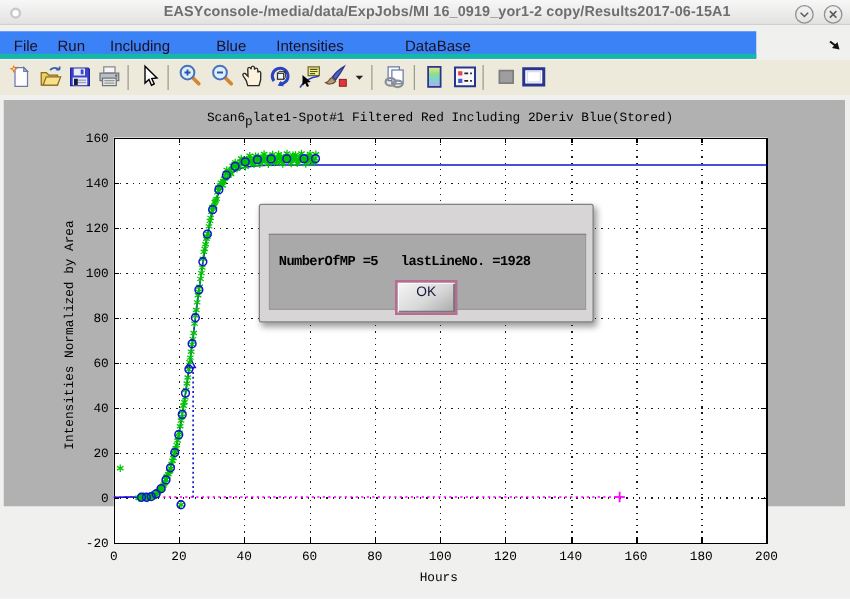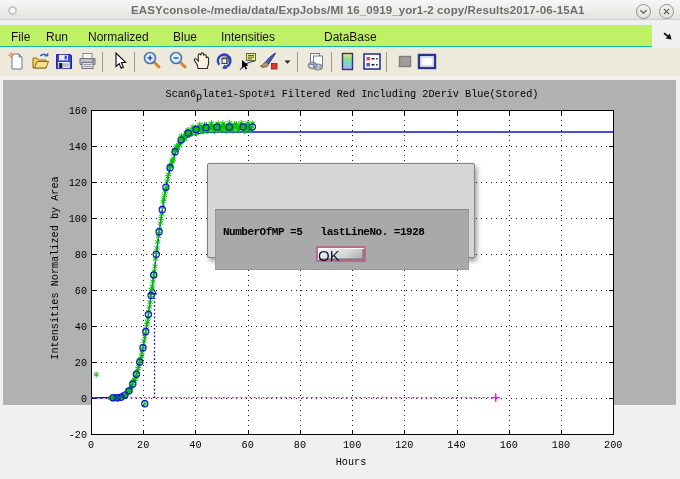--- a/index.html
+++ b/index.html
@@ -1,54 +1,54 @@
 <!DOCTYPE html>
 <html><head><meta charset="utf-8"><style>
 *{margin:0;padding:0;box-sizing:border-box}
 body{width:680px;height:479px;overflow:hidden;font-family:"Liberation Sans",sans-serif;background:#f0f0ef}
 #win{position:absolute;left:0;top:0;width:680px;height:479px}
 #titlebar{position:absolute;left:0;top:0;width:680px;height:20px;background:linear-gradient(#f7f7f7,#e9e9e8 70%,#e2e2e1);border-bottom:1px solid #cfcfcd}
 #titletext{position:absolute;left:131px;top:4px;width:454px;font-size:11.5px;font-weight:bold;color:#6e6e6e;white-space:nowrap;letter-spacing:0.1px}
 .wbtn{position:absolute;top:3.5px;width:15px;height:15px;border:1.2px solid #8f8f8f;border-radius:50%;color:#5a5a5a}
 #titlecirc{position:absolute;left:8px;top:6px;width:9px;height:9px;border:2px solid #c9c9c9;border-radius:50%;background:#fdfdfd}
-#menubar{position:absolute;left:0;top:25px;width:652px;height:22px;background:#bef264;border-bottom:1px solid #14b8a6}
+#menubar{position:absolute;left:0;top:25px;width:605px;height:22px;background:#3b82f6;border-bottom:4px solid #14b8a6}
 .mi{position:absolute;top:5px;font-size:12px;color:#1c1020}
 #toolbar{position:absolute;left:0;top:48px;width:680px;height:28px;background:#edeadc}
 #figure{position:absolute;left:3px;top:80px;width:673px;height:325px;background:#b1b1b1}
 #plot{position:absolute;left:-3px;top:-2px}
 .lb{font-family:"Liberation Mono",monospace;font-size:10.2px;fill:#000}
 .gr{stroke:#1a1a1a;stroke-width:1;stroke-dasharray:1 4;shape-rendering:crispEdges}
 .tk{stroke:#000;stroke-width:1;shape-rendering:crispEdges}
 .tsep{position:absolute;top:4px;width:1px;height:20px;background:#9d9a8e}
 .ticon{position:absolute;top:3px}
 #dialog{position:absolute;left:207px;top:163px;width:268px;height:95px;background:#d7d5d5;border:1px solid #828282;border-radius:2px;box-shadow:2px 3px 5px rgba(40,40,40,0.45)}
 #dtitle{position:absolute;left:0;top:0;width:100%;height:27px;background:linear-gradient(#f6f6f6,#e3e3e3);border-bottom:1px solid #c4c4c4;border-radius:2px 2px 0 0}
 #dtext{position:absolute;left:80px;top:6px;font-size:12px;font-weight:bold;color:#6e7386;white-space:nowrap;letter-spacing:-0.85px}
 #dcirc{position:absolute;left:37px;top:9px;width:7px;height:7px;border:1.5px solid #bcbcbc;border-radius:50%}
 .dbtn{position:absolute;top:5px;width:16px;height:16px;border:1.2px solid #909090;border-radius:50%;color:#5f5f5f}
-#dbody{position:absolute;left:7px;top:45px;width:254px;height:61px;background:#a9a9a9;border-top:1px solid #888;box-shadow:inset 1px 0 0 #9b9b9b,inset -1px 0 0 #9b9b9b,inset 0 -1px 0 #9b9b9b}
+#dbody{position:absolute;left:7px;top:23px;width:254px;height:61px;background:#a9a9a9;border-top:1px solid #888;box-shadow:inset 1px 0 0 #9b9b9b,inset -1px 0 0 #9b9b9b,inset 0 -1px 0 #9b9b9b}
 #dmsg{position:absolute;left:8px;top:16px;font-family:"Liberation Mono",monospace;font-size:11px;font-weight:bold;color:#000;white-space:pre;letter-spacing:-0.5px}
-#okbtn{position:absolute;left:101px;top:36px;width:50px;height:16px;border:2px solid #b76d92;background:linear-gradient(145deg,#f6f6f6 0%,#d8d8d8 55%,#a8a8a8 100%);box-shadow:inset 1px 1px 0 #ffffff,inset -1.5px -1.5px 0 #787878;font-size:15px;color:#16163a;line-height:16px}
+#okbtn{position:absolute;left:101px;top:36px;width:50px;height:28px;border:2px solid #b76d92;background:linear-gradient(145deg,#f6f6f6 0%,#d8d8d8 55%,#a8a8a8 100%);box-shadow:inset 1px 1px 0 #ffffff,inset -1.5px -1.5px 0 #787878;text-align:center;font-size:11px;color:#16163a;line-height:16px}
 svg{display:block}
 </style></head><body>
 <div id="win">
  <div id="titlebar">
   <div id="titlecirc"></div>
   <div id="titletext">EASYconsole-/media/data/ExpJobs/MI 16_0919_yor1-2 copy/Results2017-06-15A1</div>
   <svg class="wbtn" style="left:636px" viewBox="0 0 15 15">
         <path d="M4 6 l3.5 3.5 L11 6" fill="none" stroke="#5a5a5a" stroke-width="1.4"></path>
       </svg>
   <svg class="wbtn" style="left:659px" viewBox="0 0 15 15">
         <path d="M4.5 4.5 L10.5 10.5 M10.5 4.5 L4.5 10.5" fill="none" stroke="#5a5a5a" stroke-width="1.4"></path>
       </svg>
  </div>
  <div id="menubar">
   <span class="mi" style="left:11px">File</span>
   <span class="mi" style="left:46px">Run</span>
-  <span class="mi" style="left:88px">Normalized</span>
+  <span class="mi" style="left:88px">Including</span>
   <span class="mi" style="left:173px">Blue</span>
   <span class="mi" style="left:221px">Intensities</span>
   <span class="mi" style="left:324px">DataBase</span>
   <svg style="position:absolute;left:663px;top:7px" width="9" height="8" viewBox="0 0 9 8">
         <path d="M1 1.2 L5.2 4.4" stroke="#111" stroke-width="1.7" fill="none"></path>
         <path d="M8.6 7.6 L2.6 6.4 L6.9 1.6 Z" fill="#111"></path>
       </svg>
  </div>
  <div id="toolbar">
       <svg class="ticon" style="left:7px" width="20" height="22" viewBox="0 0 20 22">

